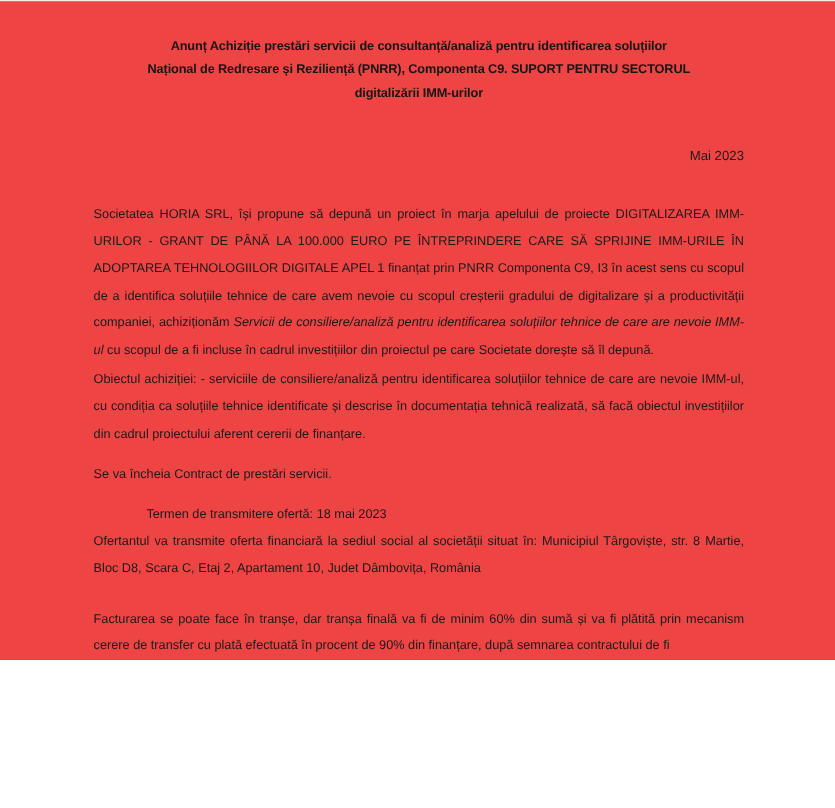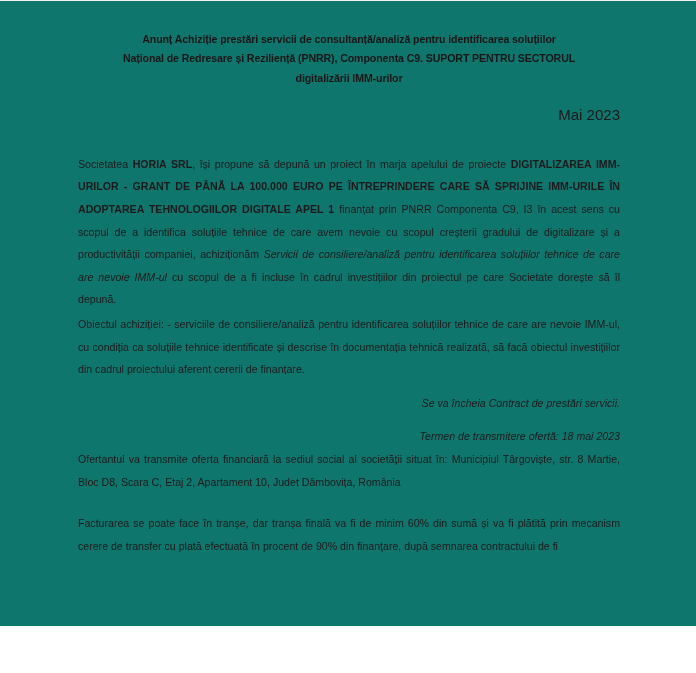--- a/index.html
+++ b/index.html
@@ -12,22 +12,22 @@
     height: 673px;
     background: #ffffff;
     font-family: "Liberation Sans", sans-serif;
     color: #1a1a1a;
     overflow: hidden;
     position: relative;
   }
   .page {
     position: relative;
     width: 696px;
-    height: 626px;
-    background: #0f766e;
+    height: 550px;
+    background: #ef4444;
     box-sizing: border-box;
     border-top: 1px solid #f0f0f0;
   }
   .doc-body {
     position: absolute;
     left: 78px;
     top: 0;
     width: 542px;
   }
 
@@ -41,49 +41,48 @@
     letter-spacing: -0.01em;
     color: #161616;
   }
   .title-line {
     display: block;
     white-space: nowrap;
   }
 
   
   .date-line {
-    margin-top: 19px;
+    margin-top: 34px;
     text-align: right;
-    font-size: 15px;
+    font-size: 11px;
     line-height: 16px;
     color: #1a1a1a;
   }
 
   
   .para {
     text-align: justify;
     font-size: 10.6px;
     line-height: 22.6px;
     color: #1a1a1a;
     margin: 0;
   }
   .para.p1 { margin-top: 30px; }
   .para.p2 { margin-top: 2px; }
   .para.p3 { margin-top: 18.5px; }
   .para.p4 { margin-top: 11px; }
-  .para.p5 { margin-top: 11px; }
+  .para.p5 { margin-top: 11px; margin-left: 44px; }
   .para.p6 { }
   .para.p7 { margin-top: 19px; }
 
   .para.nowrapline {
-    text-align: right;
-    font-style: italic;
+    text-align: left;
   }
 
-  b, .b { font-weight: bold; }
+  b, .b { font-weight: normal; }
   i, .i { font-style: italic; }
 </style>
 </head>
 <body>
 
 <div class="page">
   <div class="doc-body">
 
     <div class="title-block">
       <span class="title-line">Anunț Achiziție prestări servicii de consultanță/analiză pentru identificarea soluțiilor</span>

